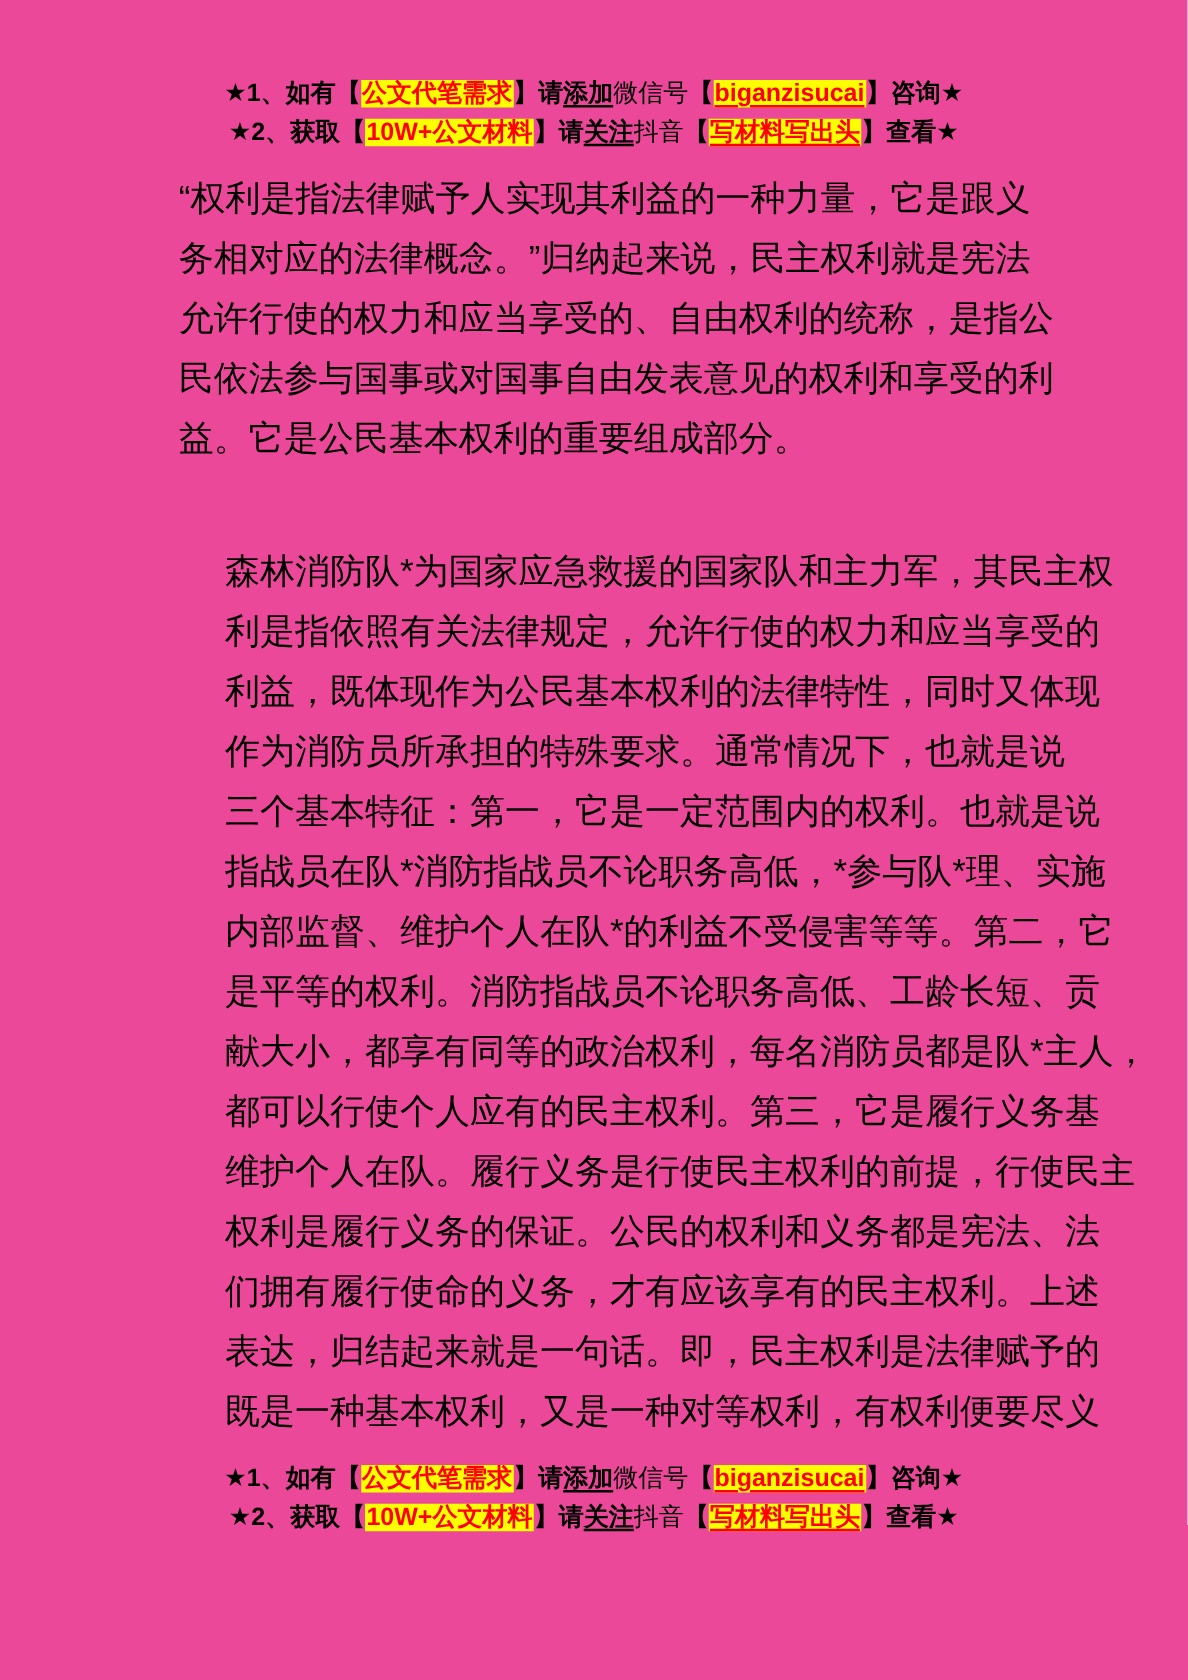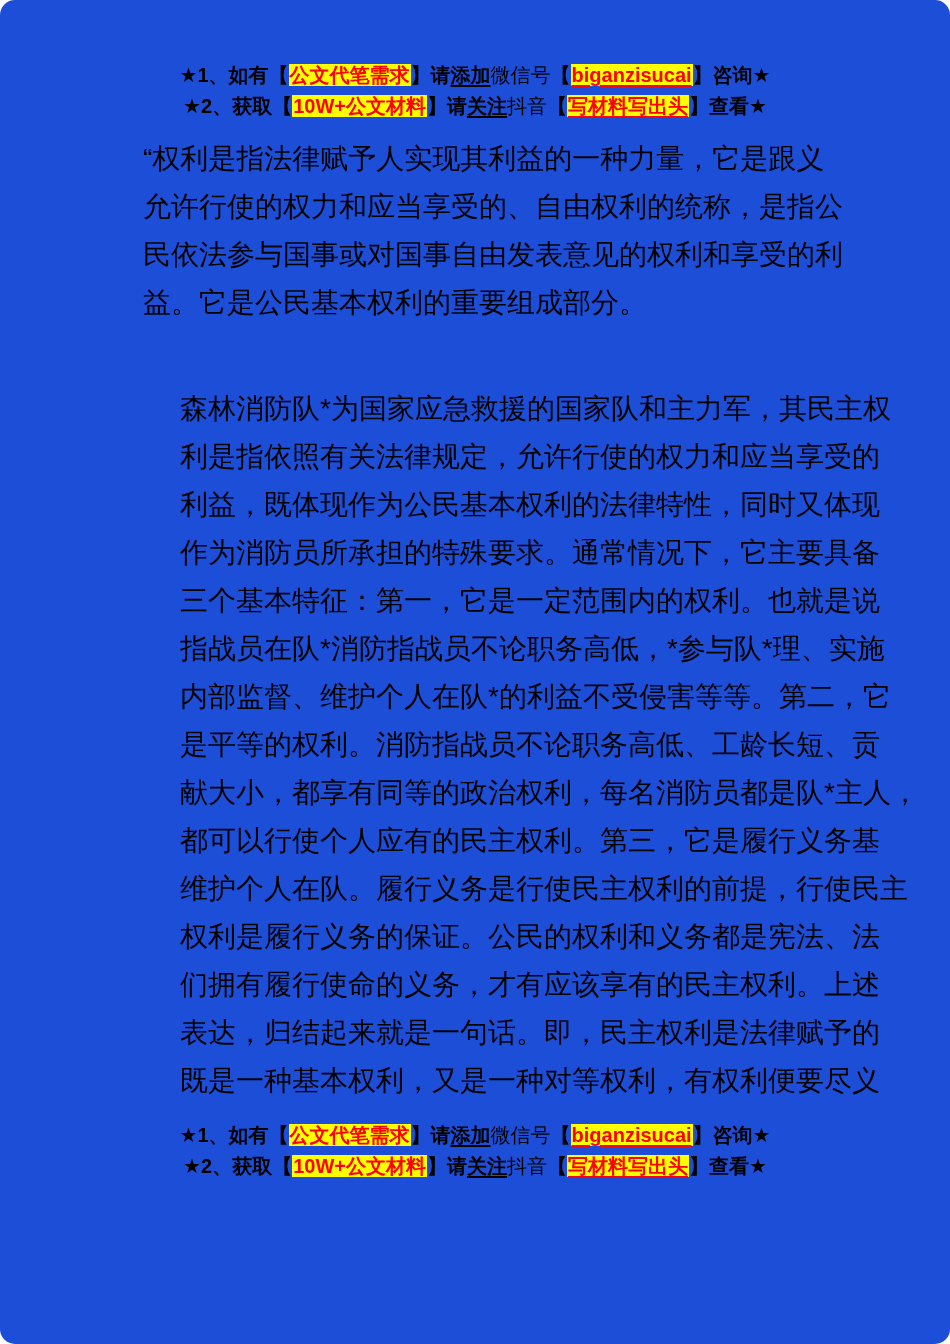--- a/index.html
+++ b/index.html
@@ -61,38 +61,39 @@
   .para + .para { margin-top: 58px; margin-left: 37px; }
   .text-line {
     height: 48px;
     white-space: nowrap;
     letter-spacing: 0;
   }
 </style>
 </head>
 <body>
 
-<div class="page" style="background: #1d4ed8; color: rgb(0, 0, 0); border-radius: 15px;">
+<div class="page" style="background: #ec4899; color: rgb(0, 0, 0);">
   <div class="banner banner-top" id="banner-top">
       <div class="banner-line"><span class="seg-b">★1、如有【</span><span class="seg-m">公文代笔需求</span><span class="seg-b">】请</span><span class="seg-bu">添加</span><span class="seg-r">微信号</span><span class="seg-b">【</span><span class="seg-mu">biganzisucai</span><span class="seg-b">】咨询★</span></div>
       <div class="banner-line"><span class="seg-b">★2、获取【</span><span class="seg-m">10W+公文材料</span><span class="seg-b">】请</span><span class="seg-bu">关注</span><span class="seg-r">抖音</span><span class="seg-b">【</span><span class="seg-mu">写材料写出头</span><span class="seg-b">】查看★</span></div>
     </div>
 
   <div class="doc" id="doc-body">
       <div class="para">
         <div class="text-line">“权利是指法律赋予人实现其利益的一种力量，它是跟义</div>
+        <div class="text-line">务相对应的法律概念。”归纳起来说，民主权利就是宪法</div>
         <div class="text-line">允许行使的权力和应当享受的、自由权利的统称，是指公</div>
         <div class="text-line">民依法参与国事或对国事自由发表意见的权利和享受的利</div>
         <div class="text-line">益。它是公民基本权利的重要组成部分。</div>
       </div>
       <div class="para">
         <div class="text-line">森林消防队*为国家应急救援的国家队和主力军，其民主权</div>
         <div class="text-line">利是指依照有关法律规定，允许行使的权力和应当享受的</div>
         <div class="text-line">利益，既体现作为公民基本权利的法律特性，同时又体现</div>
-        <div class="text-line">作为消防员所承担的特殊要求。通常情况下，它主要具备</div>
+        <div class="text-line">作为消防员所承担的特殊要求。通常情况下，也就是说</div>
         <div class="text-line">三个基本特征：第一，它是一定范围内的权利。也就是说</div>
         <div class="text-line">指战员在队*消防指战员不论职务高低，*参与队*理、实施</div>
         <div class="text-line">内部监督、维护个人在队*的利益不受侵害等等。第二，它</div>
         <div class="text-line">是平等的权利。消防指战员不论职务高低、工龄长短、贡</div>
         <div class="text-line">献大小，都享有同等的政治权利，每名消防员都是队*主人，</div>
         <div class="text-line">都可以行使个人应有的民主权利。第三，它是履行义务基</div>
         <div class="text-line">维护个人在队。履行义务是行使民主权利的前提，行使民主</div>
         <div class="text-line">权利是履行义务的保证。公民的权利和义务都是宪法、法</div>
         <div class="text-line">们拥有履行使命的义务，才有应该享有的民主权利。上述</div>
         <div class="text-line">表达，归结起来就是一句话。即，民主权利是法律赋予的</div>

